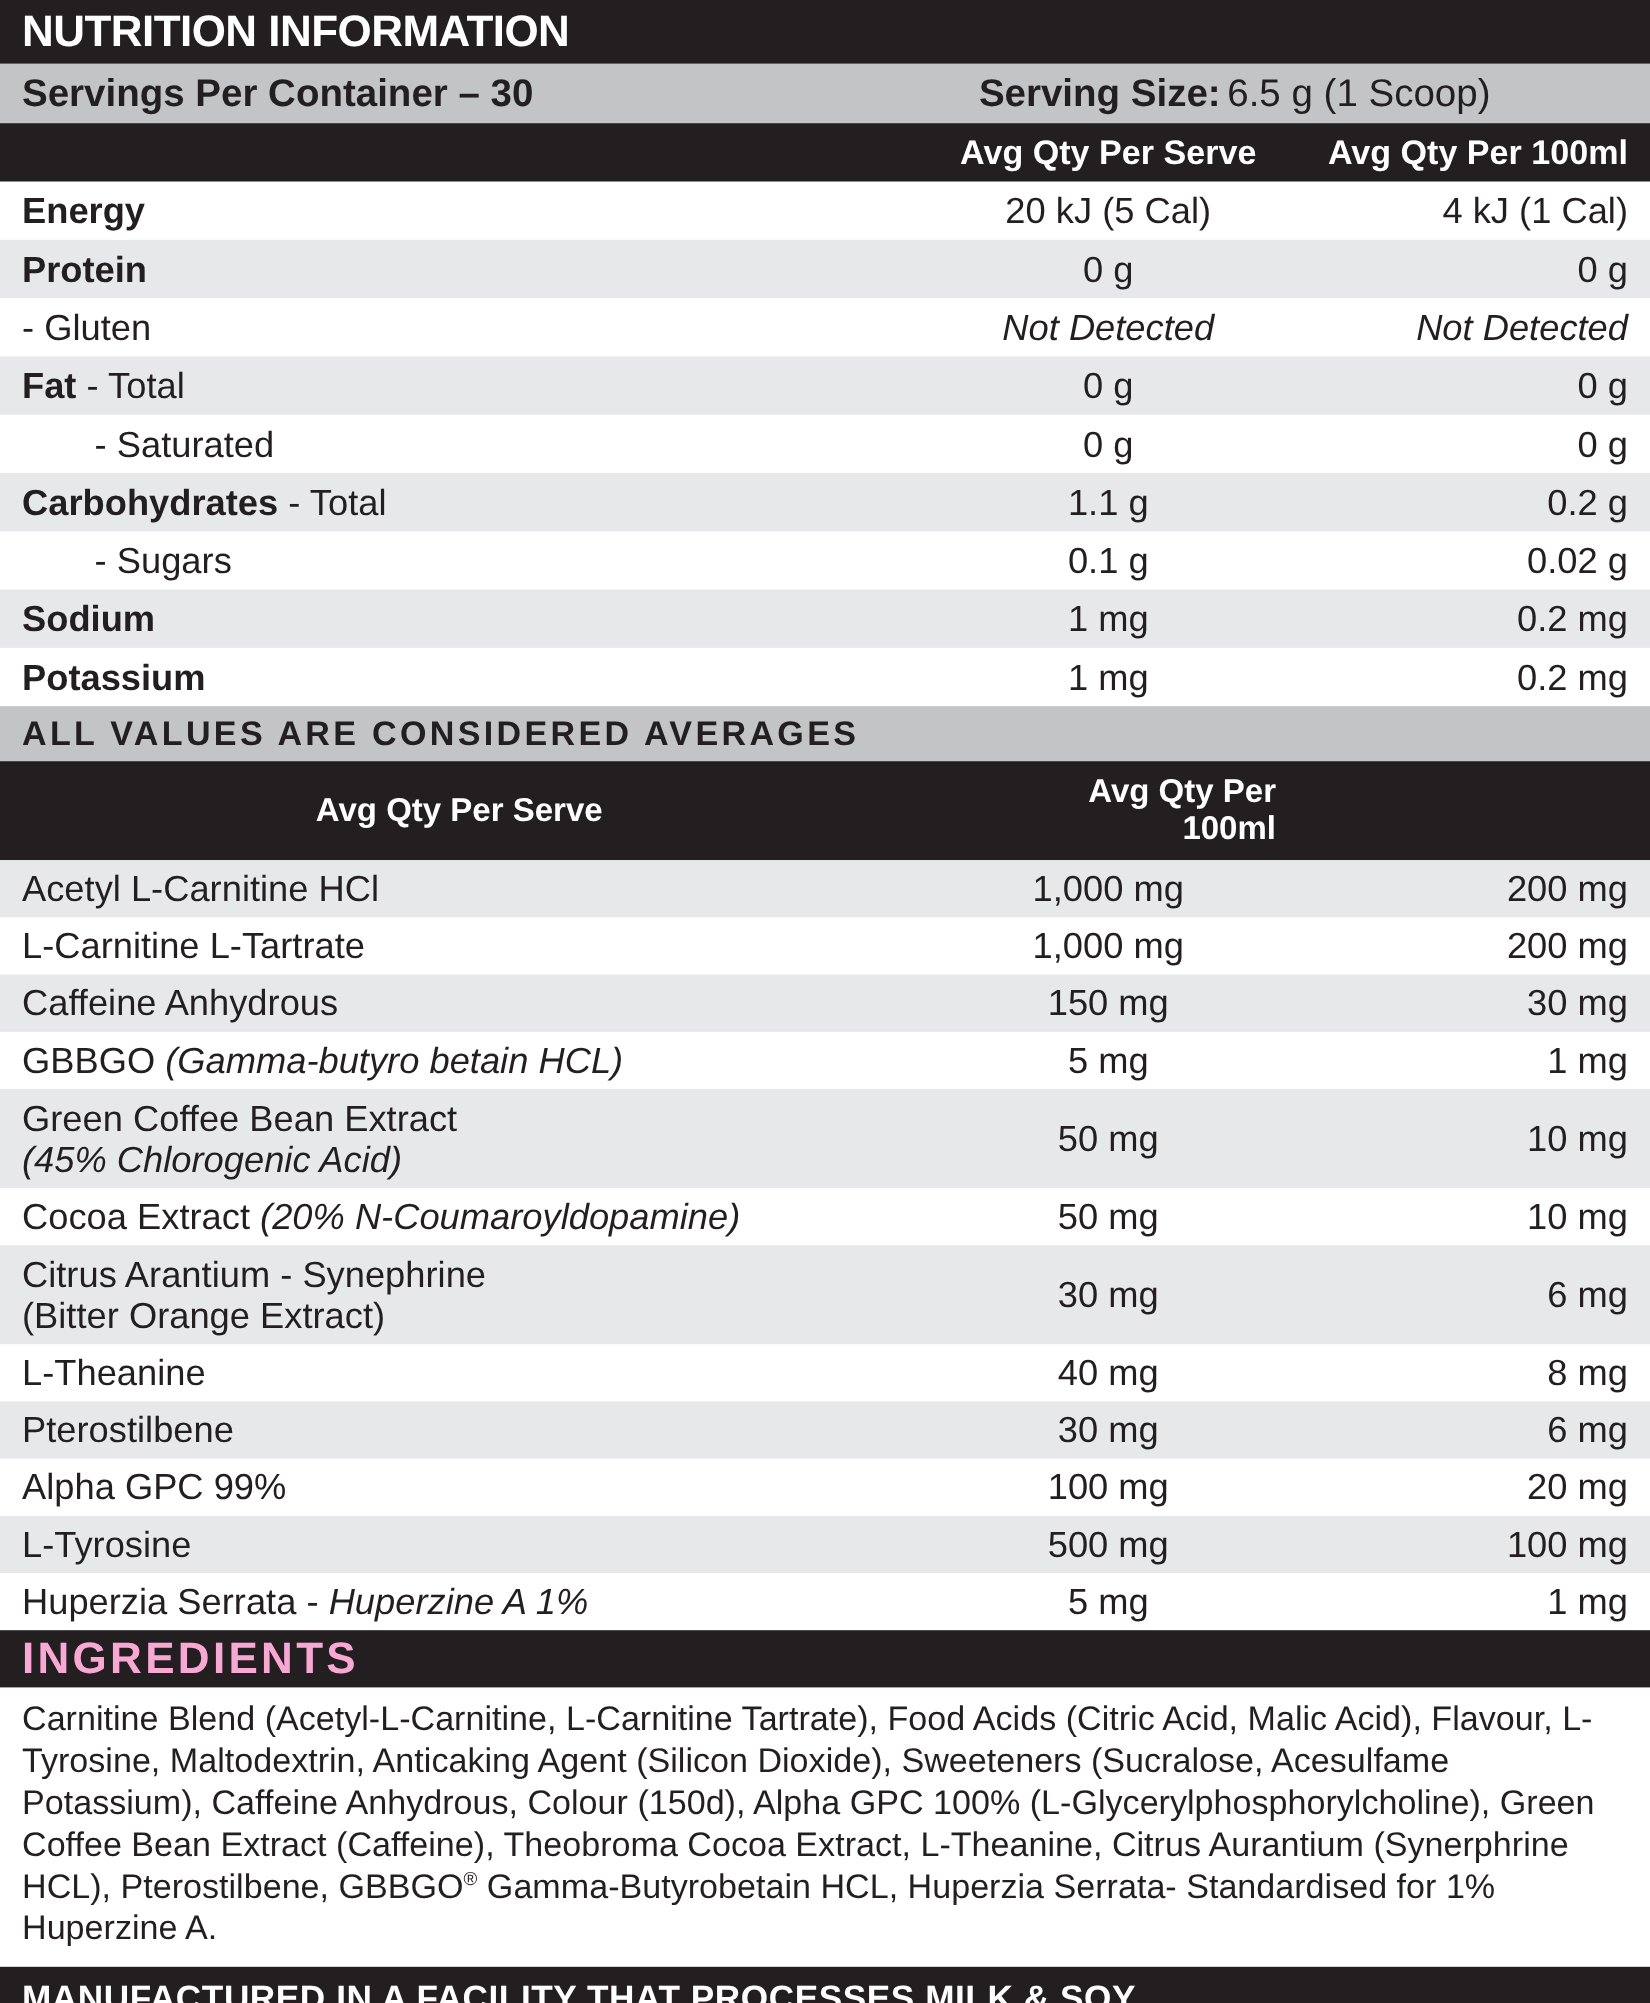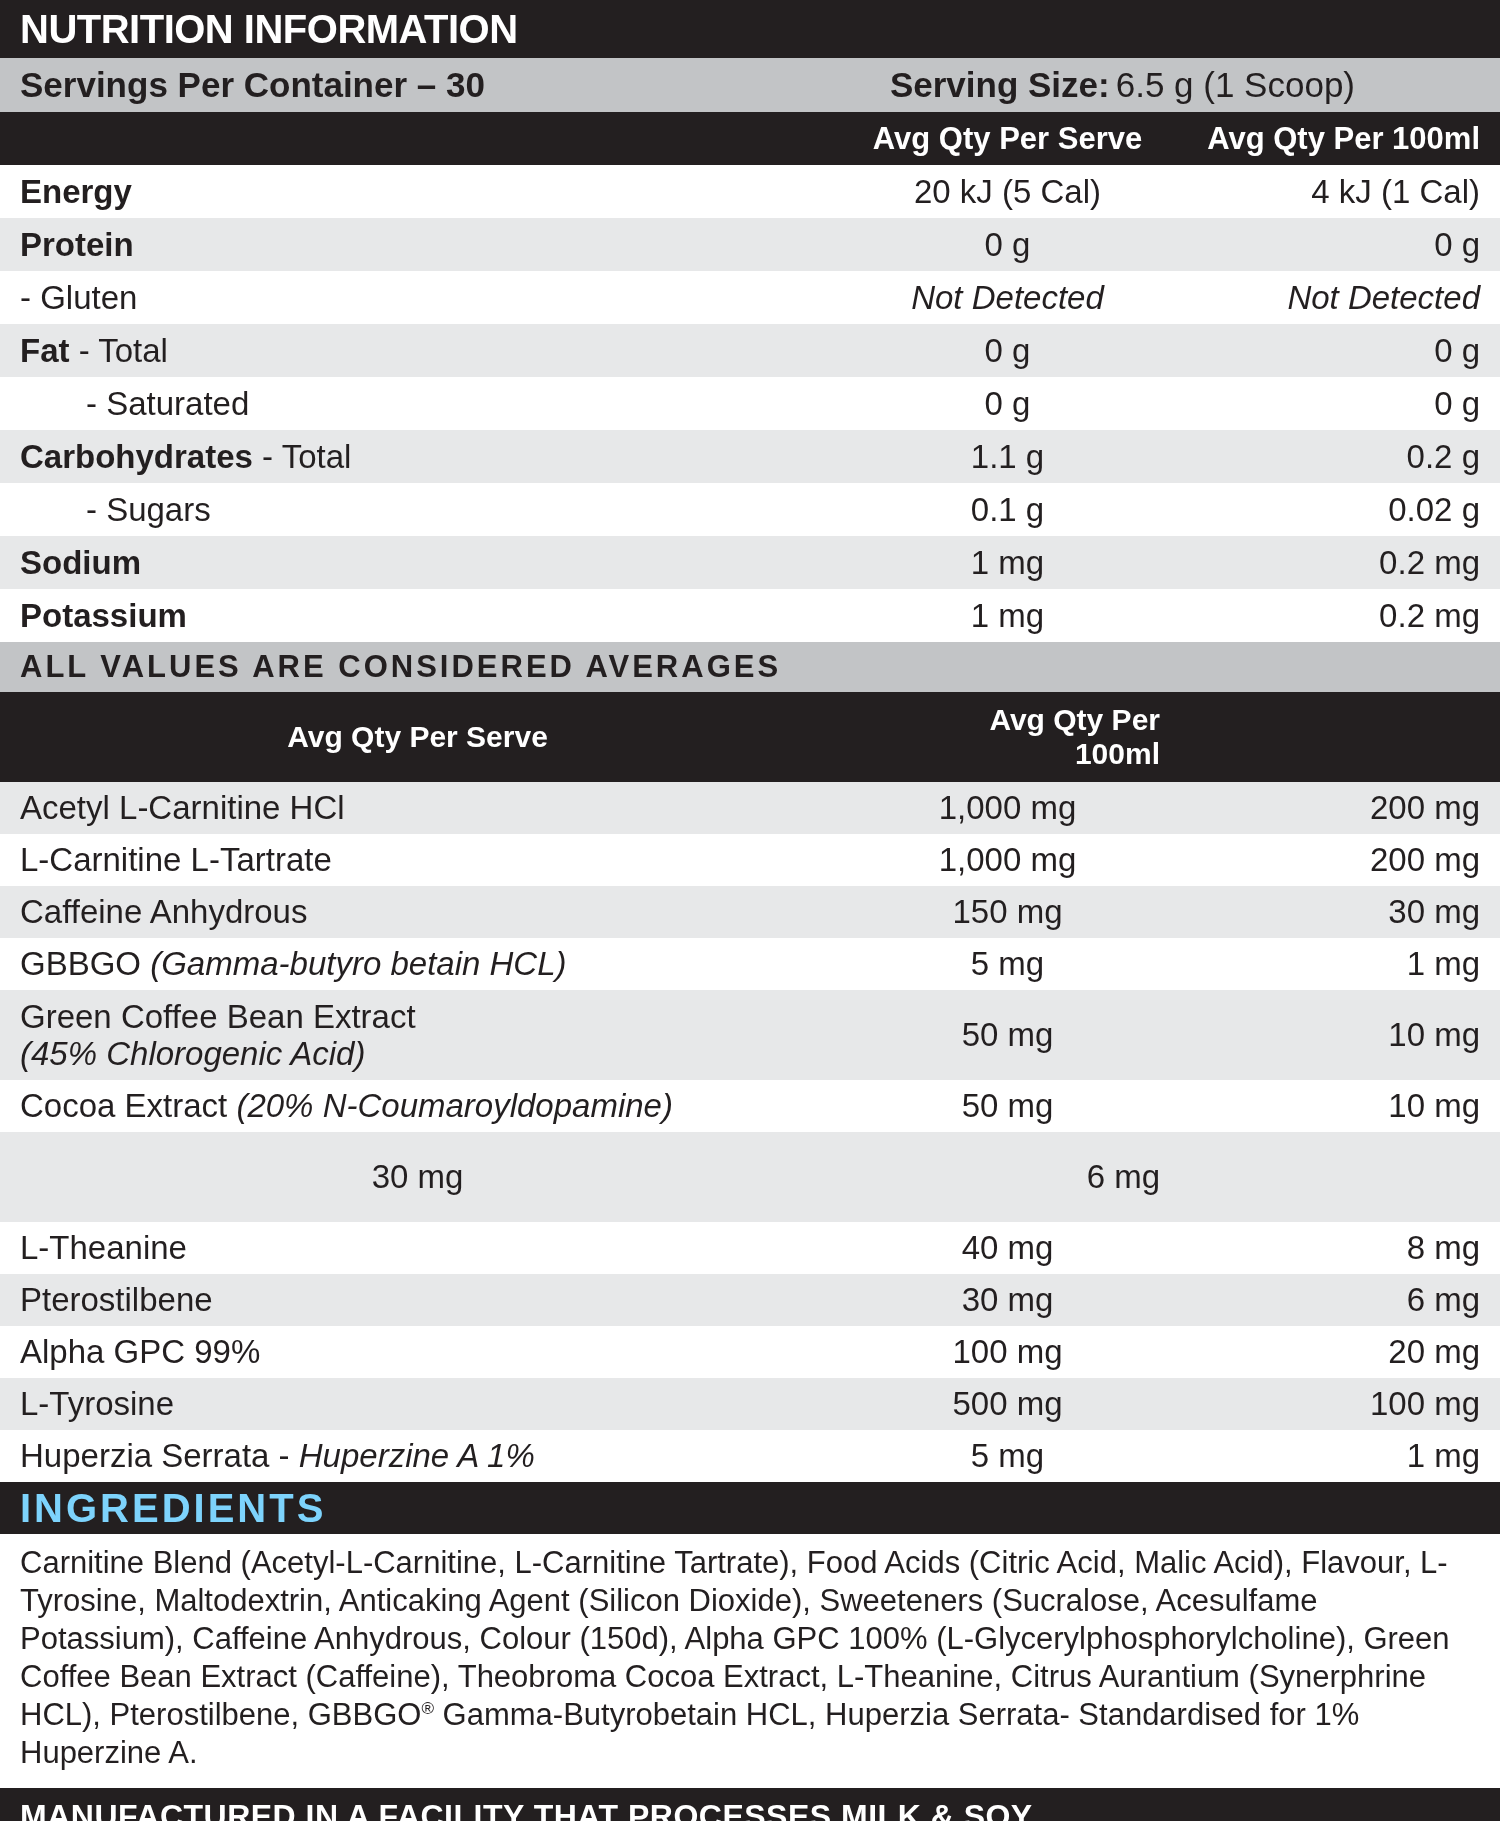--- a/index.html
+++ b/index.html
@@ -88,21 +88,21 @@
   }
 
   
   .ing-header {
     height: 52px; flex: 0 0 52px;
     background: #231f20;
     display: flex; align-items: center;
     padding-left: 20px;
   }
   .ing-header span {
-    color: #7dd3fc; font-size: 40px; font-weight: 700; letter-spacing: 3px;
+    color: #f9a8d4; font-size: 40px; font-weight: 700; letter-spacing: 3px;
   }
   .ing-text {
     flex: 1 1 auto;
     padding: 10px 20px 16px 20px;
     font-size: 31px; line-height: 38px;
   }
   .ing-text sup { font-size: 0.55em; line-height: 0; vertical-align: super; }
 
   
   .footer-bar {
@@ -254,20 +254,24 @@
         <div class="cell-100">10 mg</div>
       </div>
       <div class="row grid">
         <div class="cell-label">
           <div class="line"><span>Cocoa Extract </span><span class="i">(20% N-Coumaroyldopamine)</span></div>
         </div>
         <div class="cell-serve">50 mg</div>
         <div class="cell-100">10 mg</div>
       </div>
       <div class="row grid shaded two-line">
+        <div class="cell-label">
+          <div class="line"><span>Citrus Arantium - Synephrine</span></div>
+          <div class="line"><span>(Bitter Orange Extract)</span></div>
+        </div>
         <div class="cell-serve">30 mg</div>
         <div class="cell-100">6 mg</div>
       </div>
       <div class="row grid">
         <div class="cell-label">
           <div class="line"><span>L-Theanine</span></div>
         </div>
         <div class="cell-serve">40 mg</div>
         <div class="cell-100">8 mg</div>
       </div>

